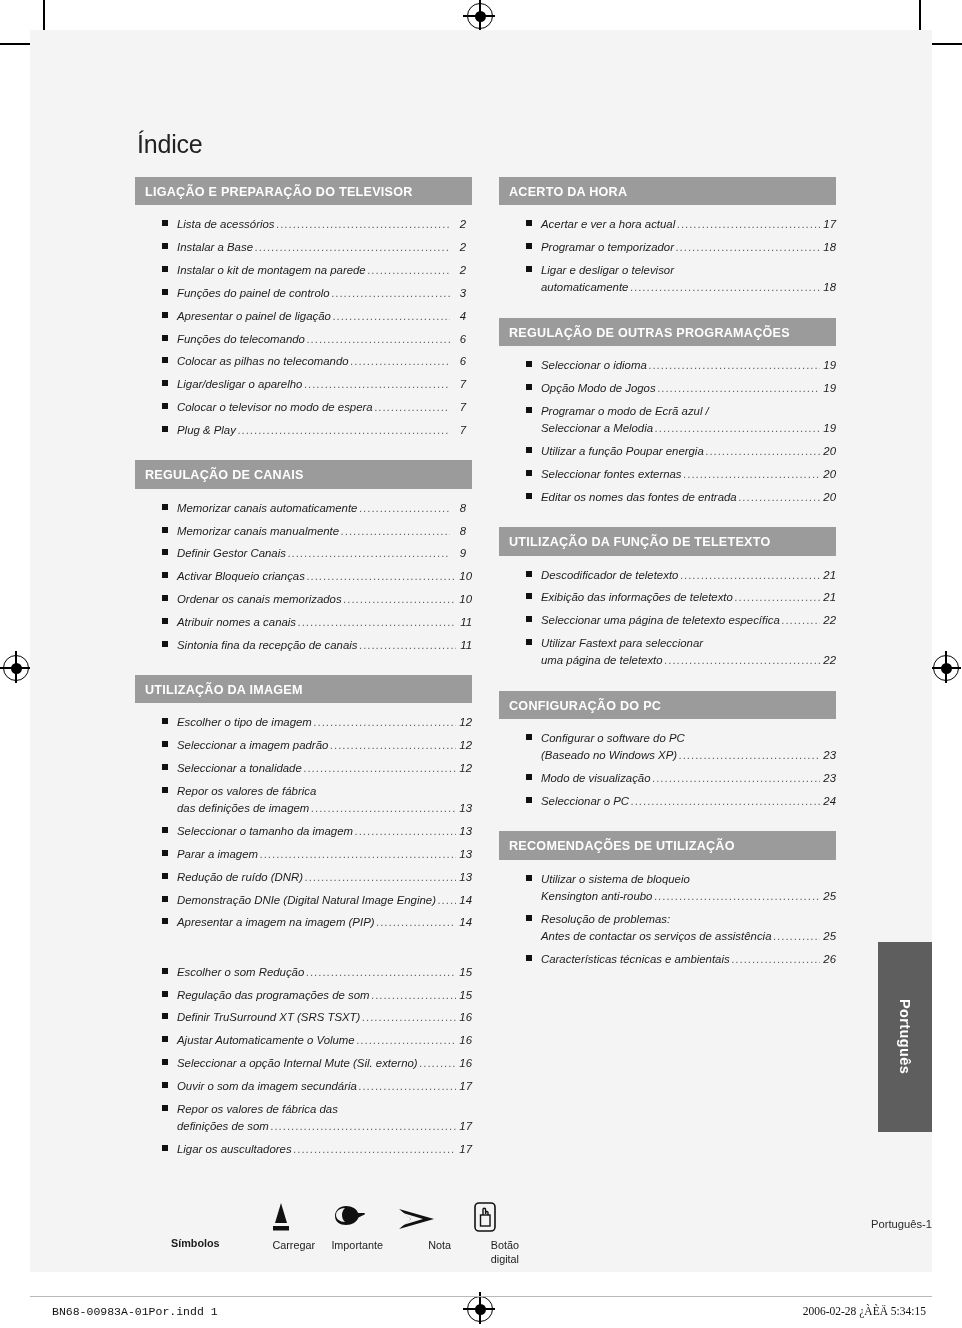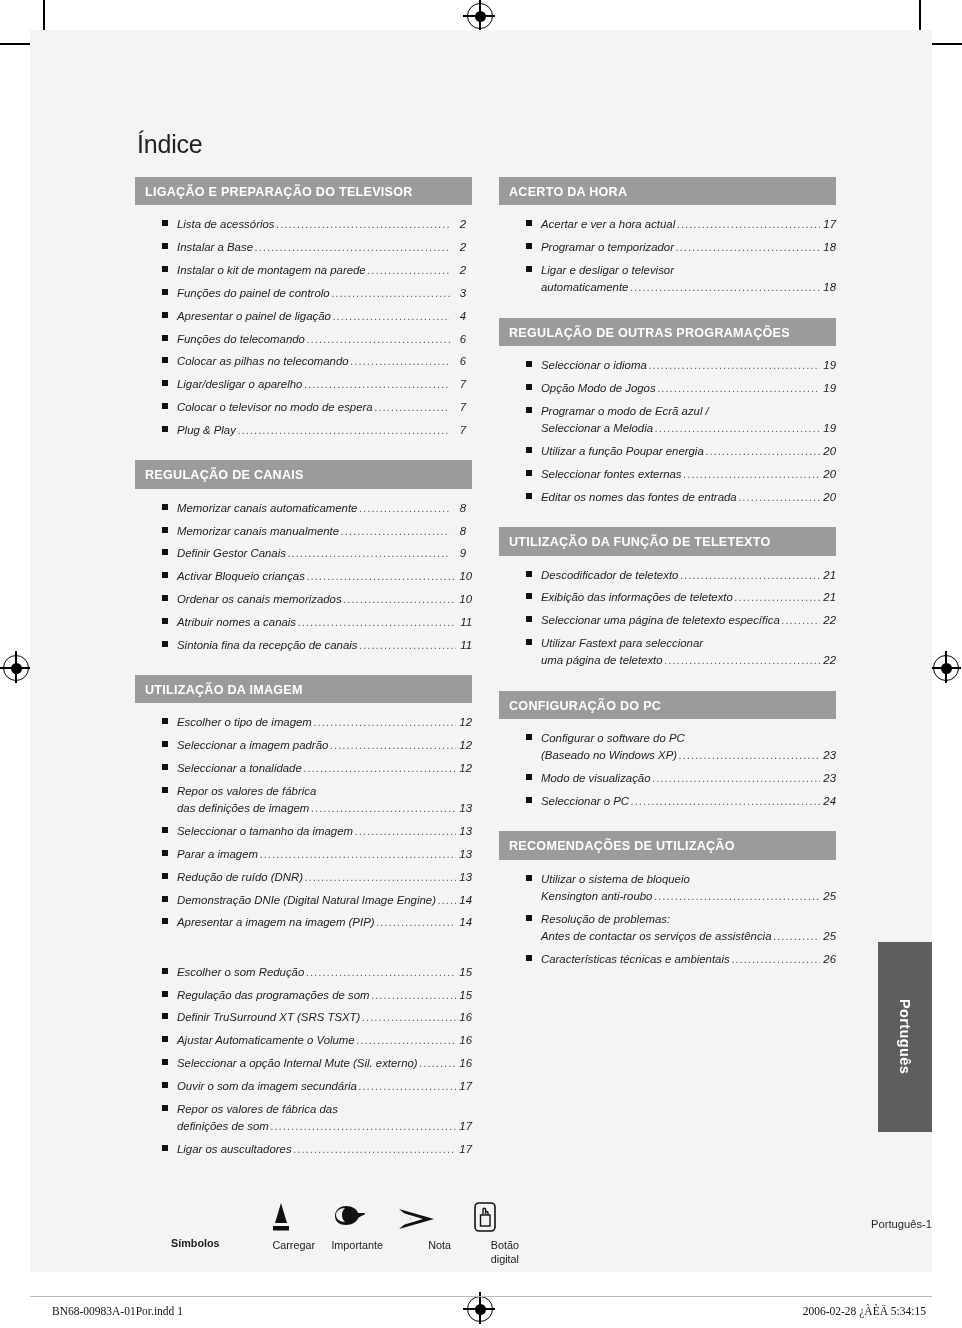--- a/index.html
+++ b/index.html
@@ -183,21 +183,21 @@
   }
   #print-footer {
     position: absolute;
     left: 0; top: 1300px;
     width: 962px;
     height: 28px;
     font-family: "Liberation Serif", serif;
     font-size: 11.5px;
     color: #111;
   }
-  #print-footer .left  { position: absolute; left: 52px;  top: 5px; }
+  #print-footer .left  { position: absolute; left: 52px;  top: 5px; font-family: Liberation Mono, monospace; }
   #print-footer .right { position: absolute; right: 36px; top: 5px; }
   #print-rule {
     position: absolute;
     left: 30px; top: 1296px;
     width: 902px; height: 1px;
     background: #b9b9b9;
   }
 </style>
 </head>
 <body>

